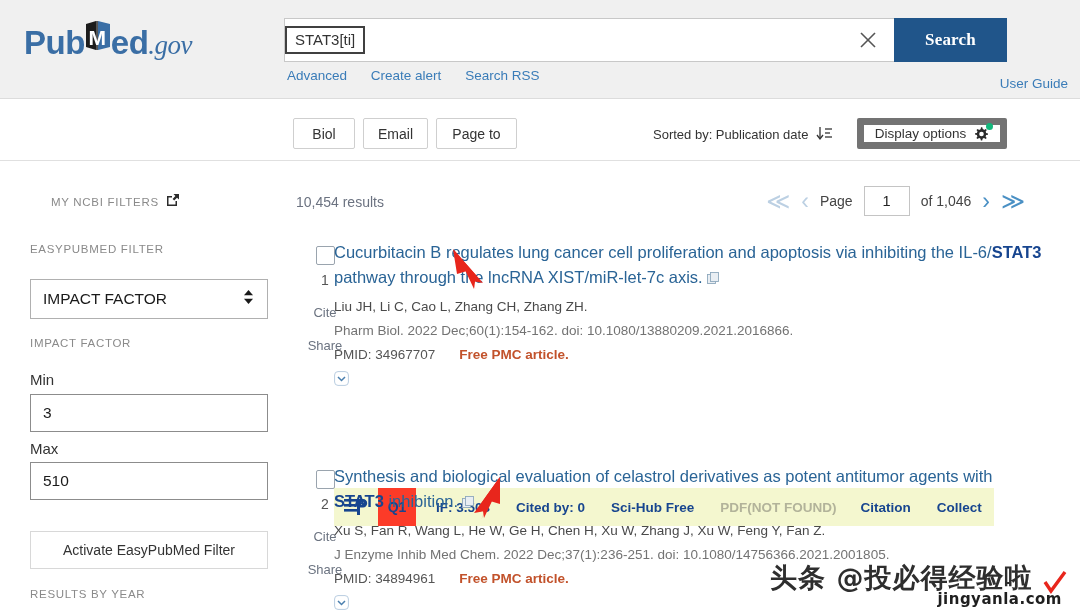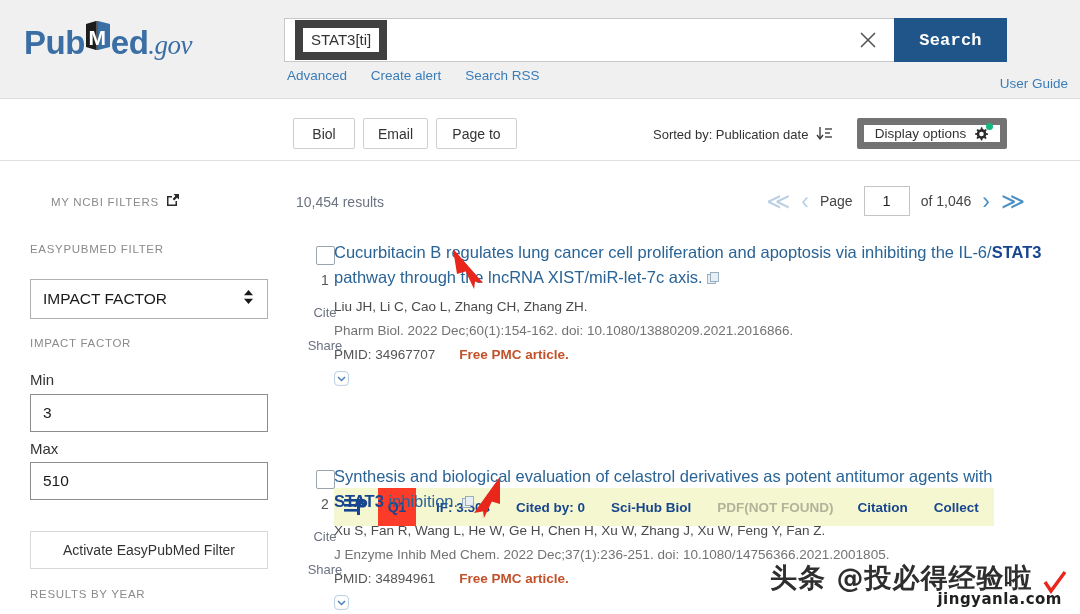--- a/index.html
+++ b/index.html
@@ -20,30 +20,30 @@
   .logo-text { font-size:33px; font-weight:700; color:#3a6ea5; letter-spacing:-0.5px; display:flex; align-items:baseline; }
   .logo-book { position:relative; display:inline-block; width:30px; height:34px; margin:0 -2px; vertical-align:middle; }
   .logo-gov { font-style:italic; font-weight:400; font-size:27px; color:#3a6ea5; font-family:"Liberation Serif", serif;}
 
   .searchwrap { position:absolute; left:284px; top:18px; width:723px; height:44px; display:flex; }
   .searchbox {
     flex:1; background:#fff; border:1px solid #c8c8c8; border-right:none;
     display:flex; align-items:center; position:relative;
   }
   .searchterm {
-    margin-left:10px; font-size:15px; color:#333; padding:4px 8px;
-    border:8px solid #404040; line-height:1.1; background:#fff;text-align:right;
+    font-size:15px; color:#333; padding:4px 8px;
+    border:2px solid #404040; line-height:1.1; background:#fff;text-align:right;
   }
   .clearbtn {
     width:52px; background:#fff; border:1px solid #c8c8c8; border-left:none; border-right:none;
     display:flex; align-items:center; justify-content:center; cursor:pointer;
   }
   .searchbtn {
     width:113px; background:#20558a; color:#fff; border:none;
-    font-size:17px; font-weight:700; font-family:Liberation Mono, monospace;
+    font-size:17px; font-weight:700; font-family:Liberation Serif, serif;
     cursor:pointer; letter-spacing:0.2px;
   }
   .sublinks { position:absolute; left:287px; top:68px; font-size:13.5px; }
   .sublinks a { color:#3a7cb8; text-decoration:none; margin-right:20px; cursor:pointer; }
   .userguide { position:absolute; right:12px; top:68px; font-size:13.5px; color:#3a7cb8; cursor:pointer;margin-top:8px; }
 
   
   .actionbar {
     position:absolute; left:0; top:99px; width:1080px; height:62px; background:#fff;
     border-bottom:1px solid #e0e0e0;
@@ -334,21 +334,21 @@
             <rect x="0" y="1" width="13" height="2.6" fill="#17458f"></rect>
             <rect x="0" y="6" width="11" height="2.6" fill="#17458f"></rect>
             <rect x="0" y="11" width="13" height="2.6" fill="#17458f"></rect>
             <path d="M13 1 L19 1 A4.2 4.2 0 0 1 19 9.4 L16 9.4 L16 17 L13 17 Z" fill="#17458f"></path>
             <circle cx="18.4" cy="5.2" r="1.6" fill="#f4f7cf"></circle>
           </svg>
         </span>
         <span class="ep-q">Q1</span>
         <span class="ep-item" style="margin-left:20px;">IF: 3.503</span>
         <span class="ep-item" style="margin-left:26px;">Cited by: 0</span>
-        <span class="ep-item" style="margin-left:26px;">Sci-Hub Biol</span>
+        <span class="ep-item" style="margin-left:26px;">Sci-Hub Free</span>
         <span class="ep-item dim" style="margin-left:26px;">PDF(NOT FOUND)</span>
         <span class="ep-item" style="margin-left:24px;">Citation</span>
         <span class="ep-item" style="margin-left:26px;">Collect</span>
       </div>
     </div>
 
     <div class="article" id="article-2">
       <div class="art-left">
         <span class="checkbox"></span>
         <div class="art-num">2</div>

